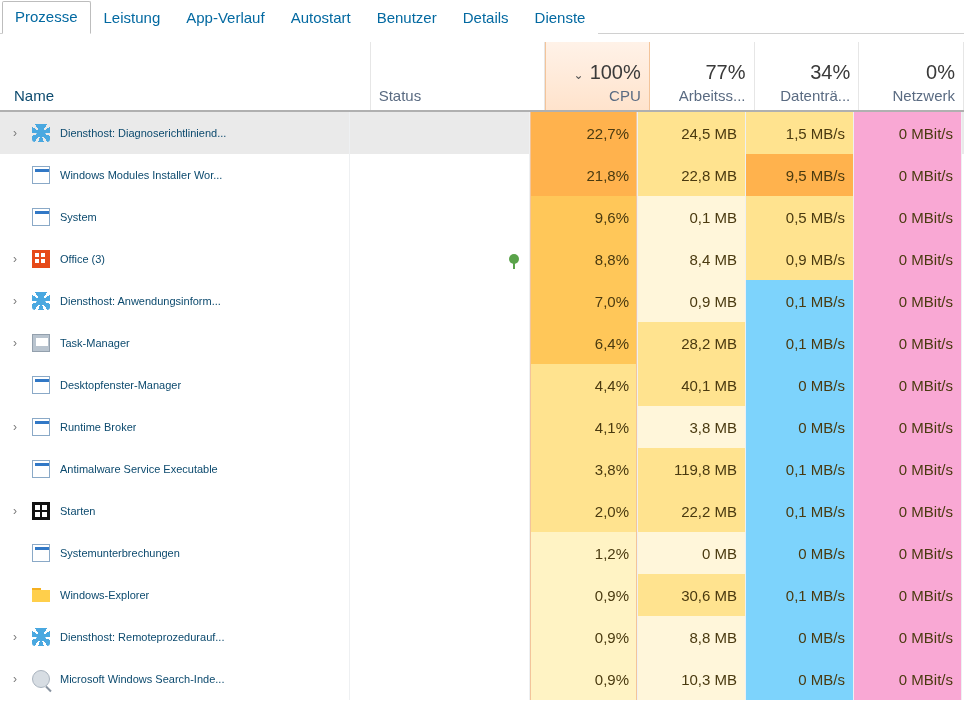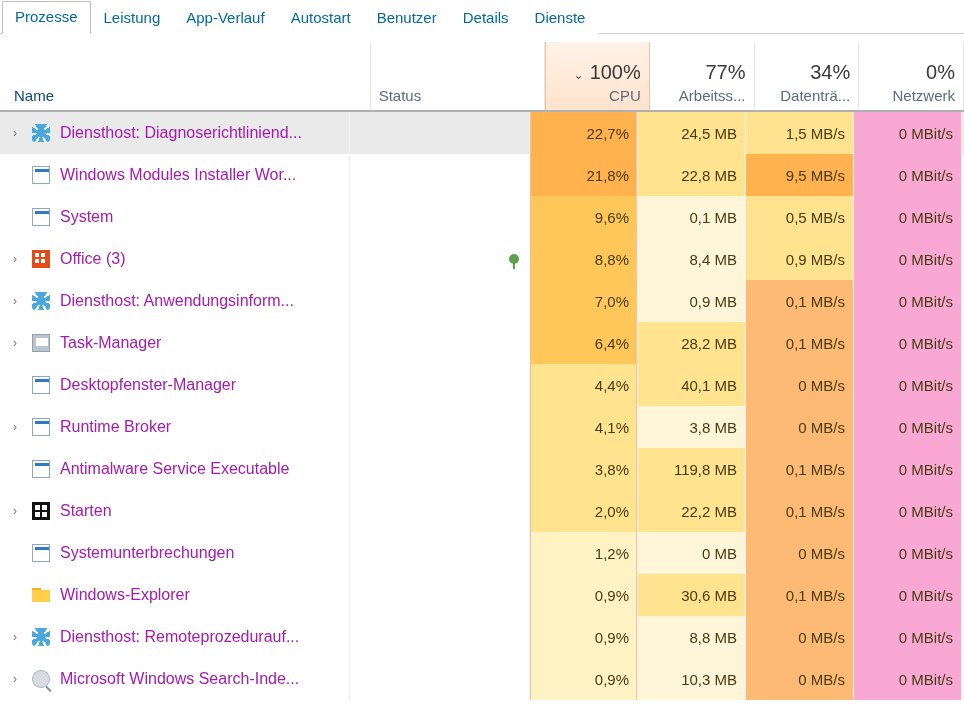--- a/index.html
+++ b/index.html
@@ -130,22 +130,22 @@
     width: 108px;
     border-right: 1px solid #eef0f2;
     display: flex;
     align-items: center;
     justify-content: flex-end;
     padding-right: 8px;
     font-size: 15px;
     color: #4a3a10;
   }
   .row .name-text {
-    font-size: 16px;
-    color: #a21caf;
+    font-size: 11px;
+    color: #0c4a6e;
     overflow: hidden;
     text-overflow: ellipsis;
   }
   .expander {
     width: 22px;
     text-align: center;
     color: #7a7a7a;
     font-size: 12px;
   }
   .expander.empty { visibility: hidden; }
@@ -175,21 +175,21 @@
   .h-cpu-hi    { background: #ffc759; }
   .h-cpu-mid   { background: #ffe38f; }
   .h-cpu-lo    { background: #fff3c4; }
   .h-cpu-sorted-border { box-shadow: inset 1px 0 #f3c49a, inset -1px 0 #f3c49a; }
 
   .h-mem-hi  { background: #ffe38f; }
   .h-mem-lo  { background: #fff6da; }
 
   .h-disk-max{ background: #ffb24d; }
   .h-disk-hi { background: #ffe38f; }
-  .h-disk-lo { background: #fdba74; }
+  .h-disk-lo { background: #7dd3fc; }
 
   .h-net-lo  { background: #f9a8d4; }
 
   
   .icon-gear {
     background: radial-gradient(circle at center, #4aa8e0 0 35%, transparent 36%),
                 conic-gradient(#4aa8e0 0 10%, transparent 10% 15%, #4aa8e0 15% 25%, transparent 25% 30%, #4aa8e0 30% 40%, transparent 40% 45%, #4aa8e0 45% 55%, transparent 55% 60%, #4aa8e0 60% 70%, transparent 70% 75%, #4aa8e0 75% 85%, transparent 85% 90%, #4aa8e0 90% 100%);
     border-radius: 3px;
   }
   .icon-app {

